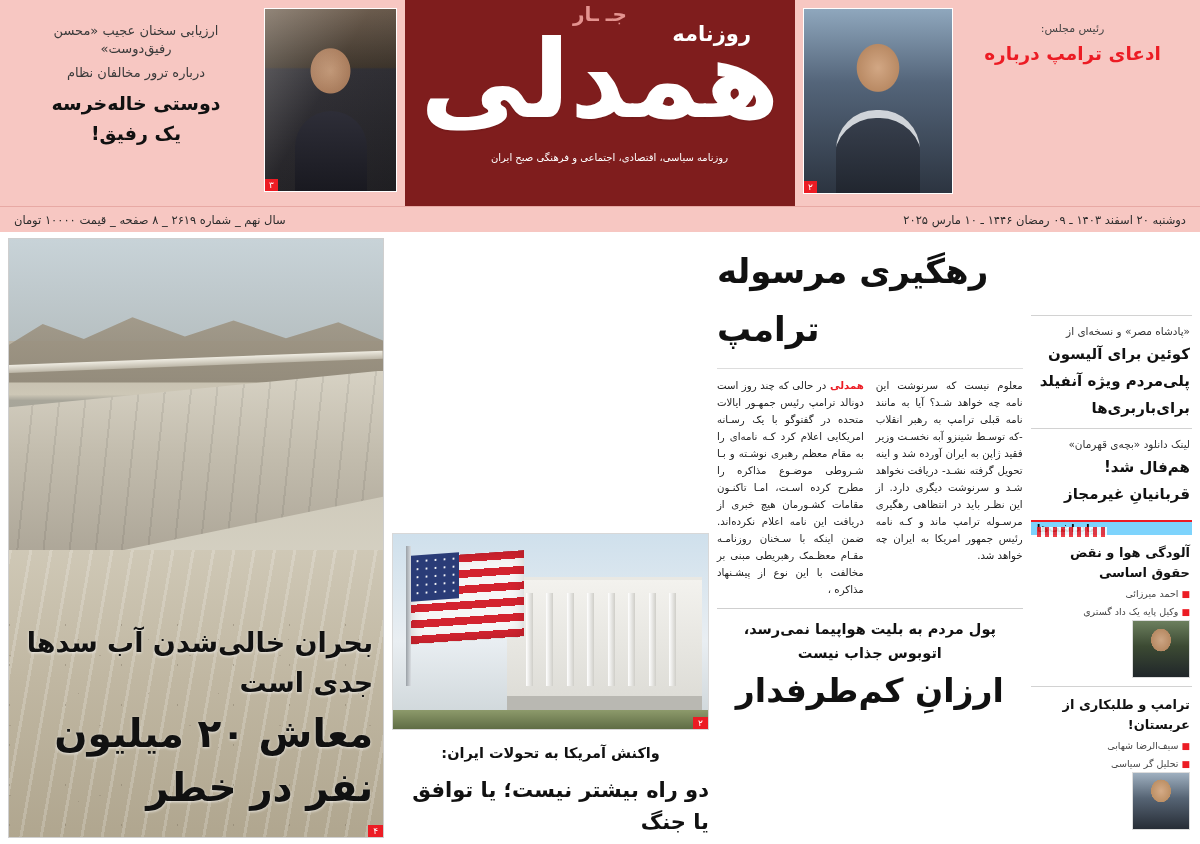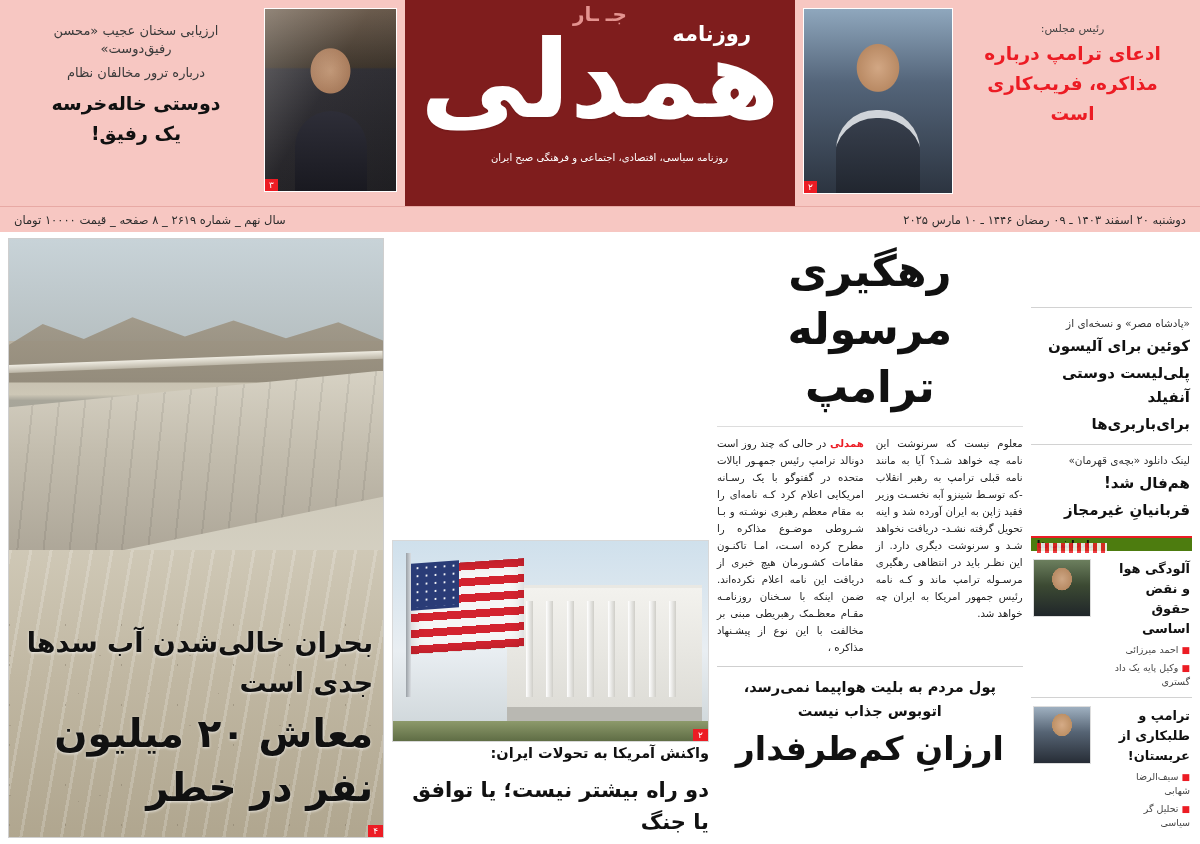--- a/index.html
+++ b/index.html
@@ -194,24 +194,24 @@
   
   .lead-kicker {
     font-size: 17px;
     font-weight: bold;
     color: #111;
     text-align: right;
     line-height: 26px;
     padding: 4px 0 2px;
   }
   .lead-title {
-    font-size: 43px;
-    font-weight: bold;
-    color: #111;
-    text-align: center;
+    font-size: 34px;
+    font-weight: bold;
+    color: #111;
+    text-align: left;
     line-height: 58px;
     letter-spacing: -1px;
     margin: 4px 0 10px;
   }
   .lead-body {
     display: flex;
     flex-direction: row;
     gap: 12px;
     border-top: 1px solid #ddd;
     padding-top: 8px;
@@ -322,23 +322,23 @@
     position: absolute;
     bottom: 0; right: 0;
     background: #ec1c24;
     color: #fff;
     font-size: 9px;
     padding: 1px 5px;
   }
   .mid-cap-kicker {
     font-size: 14.5px;
     font-weight: bold;
-    text-align: right;
-    color: #111;
-    margin-top: 0;
+    text-align: center;
+    color: #111;
+    margin-top: 12px;
     line-height: 22px;
   }
   .mid-cap-title {
     font-size: 21px;
     font-weight: bold;
     color: #111;
     margin-top: 10px;
     line-height: 32px;
   }
 
@@ -435,38 +435,38 @@
   .side-kicker {
     font-size: 10.5px; color: #333; line-height: 16px;
   }
   .side-title {
     font-size: 15px; font-weight: bold; color: #111; line-height: 24px; margin-top: 3px;
   }
   .side-rule { border-top: 1px solid #d2d2d2; }
   .notes-bar {
     margin-top: 6px;
     height: 20px;
-    background: #4d7c0f;
+    background: #7dd3fc;
     border-top: 2px solid #ec1c24;
     display: flex; align-items: center; justify-content: flex-end;
     padding-left: 6px; padding-right: 6px;
     position: relative;
   }
   .notes-bar span {
     font-size: 11px; font-weight: bold; color: #111;
   }
   .notes-bar::before {
     content:"";
     position: absolute; left: 6px; top: 5px;
     width: 70px; height: 10px;
     background: repeating-linear-gradient(90deg,#ec1c24 0 4px, #ffffff 4px 8px);
     opacity: .85;
   }
   .note {
-    display: flex; flex-direction: row; gap: 21px;
+    display: flex; flex-direction: column; gap: 1px;
     padding: 8px 2px; direction: rtl; align-items: flex-start;
   }
   .note-thumb {
     width: 58px; height: 58px; flex: 0 0 auto;
     border: 1px solid #ddd; overflow: hidden;
   }
   .thumb-1 {
     width:100%;height:100%;
     background:
       radial-gradient(ellipse 14px 16px at 50% 34%, #cda684 0%, #b78a63 70%, rgba(0,0,0,0) 72%),
@@ -491,21 +491,20 @@
 <body>
 
 <div class="page">
 
   <div class="masthead">
 
     <div class="mast-side">
       <div class="mast-text">
         <div class="label-rank">رئیس مجلس:</div>
         <div class="mast-head-line red">ادعای ترامپ درباره</div>
-        <div class="mast-head-line red">مذاکره، فریب‌کاری است</div>
       </div>
       <div class="photo-box wide">
         <div class="portrait-b"></div>
         <div class="pagenum">۲</div>
       </div>
     </div>
 
     <div class="mast-center">
       <div class="logo-ghost">جـ ـار</div>
       <div class="paper-wordmark">
@@ -536,21 +535,21 @@
 
   <div class="body">
 
     <div class="col-side">
       <div style="height:244px"></div>
 
       <div class="side-rule"></div>
       <div class="side-item">
         <div class="side-kicker">«پادشاه مصر» و نسخه‌ای از</div>
         <div class="side-title">کوئین برای آلیسون</div>
-        <div class="side-title">پلی‌لیست دوستی آنفیلد</div>
+        <div class="side-title">پلی‌مردم ویژه آنفیلد</div>
         <div class="side-title">برای‌باربری‌ها</div>
       </div>
 
       <div class="side-rule"></div>
       <div class="side-item">
         <div class="side-kicker">لینک دانلود «بچه‌ی قهرمان»</div>
         <div class="side-title">هم‌فال شد!</div>
         <div class="side-title">قربانیانِ غیرمجاز</div>
       </div>
 

